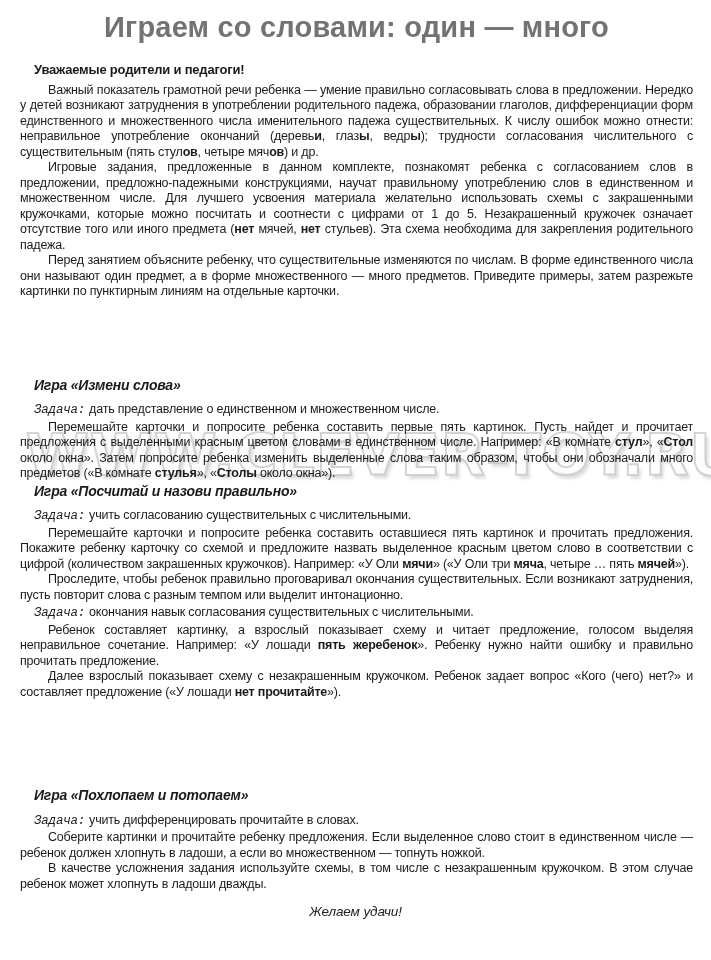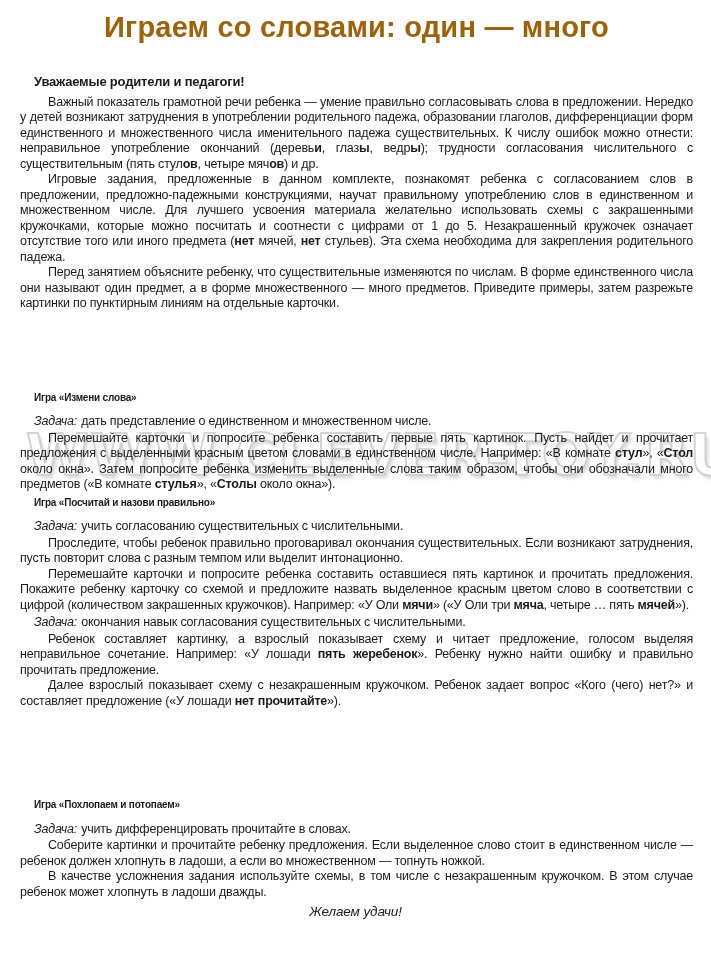--- a/index.html
+++ b/index.html
@@ -29,44 +29,45 @@
     text-shadow:3px 4px 3px rgba(150,150,150,0.30);
   }
   .content { position:relative; z-index:1; padding:6px 18px 0 20px; }
   .title {
     margin:4px 0 0;
     text-align:center;
     font-size:29px;
     line-height:34px;
     font-weight:700;
     letter-spacing:0.2px;
-    color:#a16207;
+    color:#737373;
   }
   .salutation {
-    margin:30px 0 5px;
+    margin:18px 0 5px;
     padding-left:14px;
     font-weight:700;
     font-size:13px;
   }
   .para {
     margin:0;
     text-indent:28px;
     text-align:justify;
   }
   .section { margin-top:2px; }
   .gap-large { margin-top:78px; }
   .gap-medium { margin-top:88px; }
   .section-heading {
     margin:0 0 9px;
     padding-left:14px;
     font-weight:700;
-    font-size:10px;
+    font-size:14px;
+    font-style:italic;
   }
   .task { margin:0 0 1px; padding-left:14px; }
-  .task-label { font-style:italic; margin-right:4px; }
+  .task-label { font-style:italic; margin-right:4px;font-family:Liberation Mono, monospace; }
   .closing-block {
     position:absolute;
     left:40px; right:40px; top:889px;
     z-index:1;
     text-align:center;
     font-style:italic;
     font-size:13.5px;
     line-height:17px;
     letter-spacing:-0.1px;
     color:#222;
@@ -93,22 +94,22 @@
 
     <div class="section gap-large">
       <p class="section-heading">Игра «Измени слова»</p>
       <p class="task"><i class="task-label">Задача:</i><span>дать представление о единственном и множественном числе.</span></p>
       <p class="para">Перемешайте карточки и попросите ребенка составить первые пять картинок. Пусть найдет и прочитает предложения с выделенными красным цветом словами в единственном числе. Например: «В комнате <b>стул</b>», «<b>Стол</b> около окна». Затем попросите ребенка изменить выделенные слова таким образом, чтобы они обозначали много предметов («В комнате <b>стулья</b>», «<b>Столы</b> около окна»).</p>
     </div>
 
     <div class="section">
       <p class="section-heading">Игра «Посчитай и назови правильно»</p>
       <p class="task"><i class="task-label">Задача:</i><span>учить согласованию существительных с числительными.</span></p>
+      <p class="para">Перемешайте карточки и попросите ребенка составить оставшиеся пять картинок и прочитать предложения. Покажите ребенку карточку со схемой и предложите назвать выделенное красным цветом слово в соответствии с цифрой (количеством закрашенных кружочков). Например: «У Оли <b>мячи</b>» («У Оли три <b>мяча</b>, четыре … пять <b>мячей</b>»).</p>
       <p class="para">Проследите, чтобы ребенок правильно проговаривал окончания существительных. Если возникают затруднения, пусть повторит слова с разным темпом или выделит интонационно.</p>
-      <p class="para">Перемешайте карточки и попросите ребенка составить оставшиеся пять картинок и прочитать предложения. Покажите ребенку карточку со схемой и предложите назвать выделенное красным цветом слово в соответствии с цифрой (количеством закрашенных кружочков). Например: «У Оли <b>мячи</b>» («У Оли три <b>мяча</b>, четыре … пять <b>мячей</b>»).</p>
     </div>
 
     <div class="section">
       <p class="task"><i class="task-label">Задача:</i><span>окончания навык согласования существительных с числительными.</span></p>
       <p class="para">Ребенок составляет картинку, а взрослый показывает схему и читает предложение, голосом выделяя неправильное сочетание. Например: «У лошади <b>пять жеребенок</b>». Ребенку нужно найти ошибку и правильно прочитать предложение.</p>
       <p class="para">Далее взрослый показывает схему с незакрашенным кружочком. Ребенок задает вопрос «Кого (чего) нет?» и составляет предложение («У лошади <b>нет прочитайте</b>»).</p>
     </div>
 
     <div class="section gap-medium">
       <p class="section-heading">Игра «Похлопаем и потопаем»</p>

